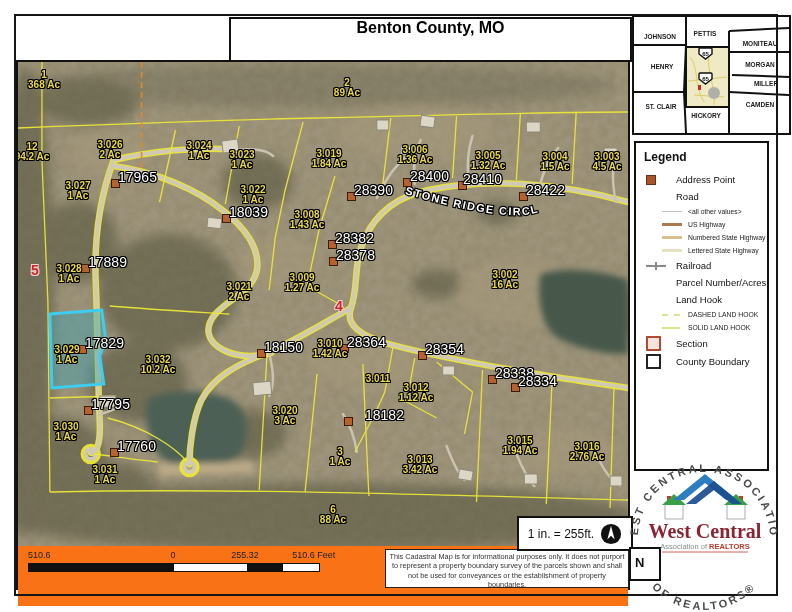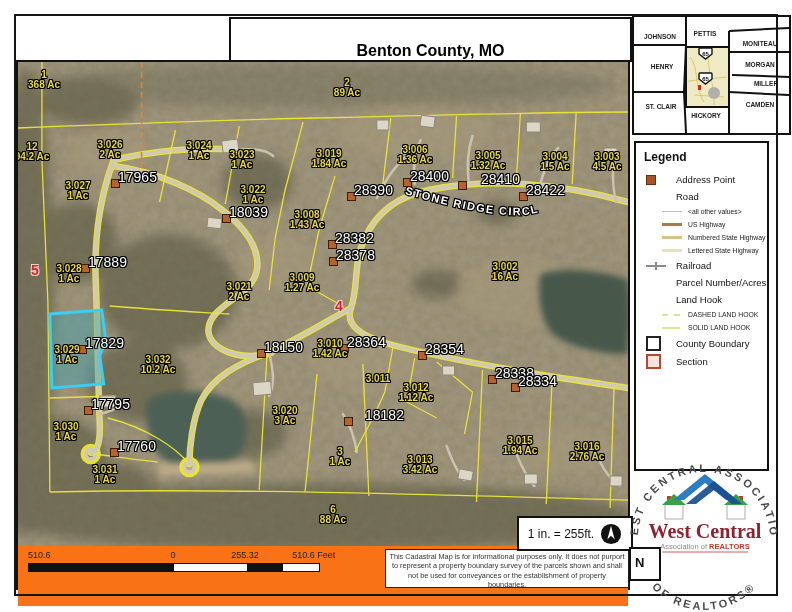--- a/index.html
+++ b/index.html
@@ -2,21 +2,21 @@
 <html><head>
 <meta charset="utf-8">
 <style>
   html,body{margin:0;padding:0;width:792px;height:612px;overflow:hidden;background:#fff;
     font-family:"Liberation Sans",sans-serif;position:relative;}
   .abs{position:absolute;}
   
   #sheet-border{left:14px;top:14px;width:760px;height:578px;border:2px solid #151515;z-index:30;pointer-events:none;}
   
   #title-box{left:229px;top:17px;width:399px;height:41px;border:2px solid #111;background:#fff;
-    display:flex;align-items:flex-end;justify-content:center;z-index:12;}
+    display:flex;align-items:flex-start;justify-content:center;z-index:12;}
   #title-box .t{font-size:16px;font-weight:bold;color:#000;}
   
   #map-frame{left:16px;top:60px;width:610px;height:526px;border:2px solid #111;background:#fff;z-index:4;}
   #map-area{position:relative;width:610px;height:484px;overflow:hidden;background:#8f856c;}
   #map-svg{position:absolute;left:0;top:0;width:610px;height:484px;}
   #label-layer{position:absolute;left:0;top:0;width:610px;height:484px;}
   .plabel{position:absolute;transform:translateX(-50%);text-align:center;font-size:10px;font-weight:bold;
     color:#e9d847;line-height:10px;white-space:nowrap;z-index:8;
     text-shadow:-1px -1px 0 #000,1px -1px 0 #000,-1px 1px 0 #000,1px 1px 0 #000,0 -1px 0 #000,0 1px 0 #000,-1px 0 0 #000,1px 0 0 #000;}
   .aplabel{position:absolute;font-size:14px;font-weight:normal;color:#fff;white-space:nowrap;z-index:9;
@@ -285,21 +285,21 @@
           <div>1 Ac</div>
         </div>
         <div class="plabel" style="left: 284px; top: 211px;">
           <div>3.009</div>
           <div>1.27 Ac</div>
         </div>
         <div class="plabel" style="left: 221px; top: 220px;">
           <div>3.021</div>
           <div>2 Ac</div>
         </div>
-        <div class="plabel" style="left: 472px; top: 200px; padding-left: 30px;">
+        <div class="plabel" style="left: 472px; top: 208px; padding-left: 30px;">
           <div>3.002</div>
           <div>16 Ac</div>
         </div>
         <div class="plabel" style="left: 49px; top: 283px;">
           <div>3.029</div>
           <div>1 Ac</div>
         </div>
         <div class="plabel" style="left: 140px; top: 293px;">
           <div>3.032</div>
           <div>10.2 Ac</div>
@@ -351,21 +351,21 @@
         <div class="rednum" style="left: 321px; top: 236px;">4</div>
         <div class="apmark" style="left: 93px; top: 117px;"></div>
         <div class="aplabel" style="left: 100px; top: 107px;">17965</div>
         <div class="apmark" style="left: 204px; top: 152px;"></div>
         <div class="aplabel" style="left: 211px; top: 142px;">18039</div>
         <div class="apmark" style="left: 329px; top: 130px;"></div>
         <div class="aplabel" style="left: 336px; top: 120px;">28390</div>
         <div class="apmark" style="left: 385px; top: 116px;"></div>
         <div class="aplabel" style="left: 392px; top: 106px;">28400</div>
         <div class="apmark" style="left: 440px; top: 119px;"></div>
-        <div class="aplabel" style="left: 463px; top: 109px;">28410</div>
+        <div class="aplabel" style="left: 445px; top: 109px;">28410</div>
         <div class="apmark" style="left: 501px; top: 130px;"></div>
         <div class="aplabel" style="left: 508px; top: 120px;">28422</div>
         <div class="apmark" style="left: 310px; top: 178px;"></div>
         <div class="aplabel" style="left: 317px; top: 168px;">28382</div>
         <div class="apmark" style="left: 311px; top: 195px;"></div>
         <div class="aplabel" style="left: 318px; top: 185px;">28378</div>
         <div class="apmark" style="left: 63px; top: 202px;"></div>
         <div class="aplabel" style="left: 70px; top: 192px;">17889</div>
         <div class="apmark" style="left: 60px; top: 283px;"></div>
         <div class="aplabel" style="left: 67px; top: 273px;">17829</div>
@@ -522,29 +522,29 @@
     <span class="lg-lbl-sub">DASHED LAND HOOK</span>
     </div>
   <div class="lg-sub">
       <span class="lg-sym2">
         <span class="sym-hook-s"></span>
       </span>
     <span class="lg-lbl-sub">SOLID LAND HOOK</span>
     </div>
   <div class="lg-row" style="height:18px;">
       <span class="lg-sym">
-        <span class="sym-county"></span>
-      </span>
-    <span class="lg-lbl">County Boundary</span>
+        <span class="sym-section"></span>
+      </span>
+    <span class="lg-lbl">Section</span>
     </div>
   <div class="lg-row" style="height:18px;">
       <span class="lg-sym">
-        <span class="sym-section"></span>
-      </span>
-    <span class="lg-lbl">Section</span>
+        <span class="sym-county"></span>
+      </span>
+    <span class="lg-lbl">County Boundary</span>
     </div>
 </div>
 
 <svg class="abs" id="logo" viewBox="0 0 174 160">
   <defs>
     <path id="ring-top" d="M 20,86 A 66,66 0 0 1 152,86"></path>
     <path id="ring-bottom" d="M 14,86 A 72,72 0 0 0 158,86"></path>
   </defs>
   <g font-family="Liberation Sans, sans-serif" fill="#4a4a4a" font-weight="bold" font-size="11" letter-spacing="2.6">
     <text text-anchor="middle">

